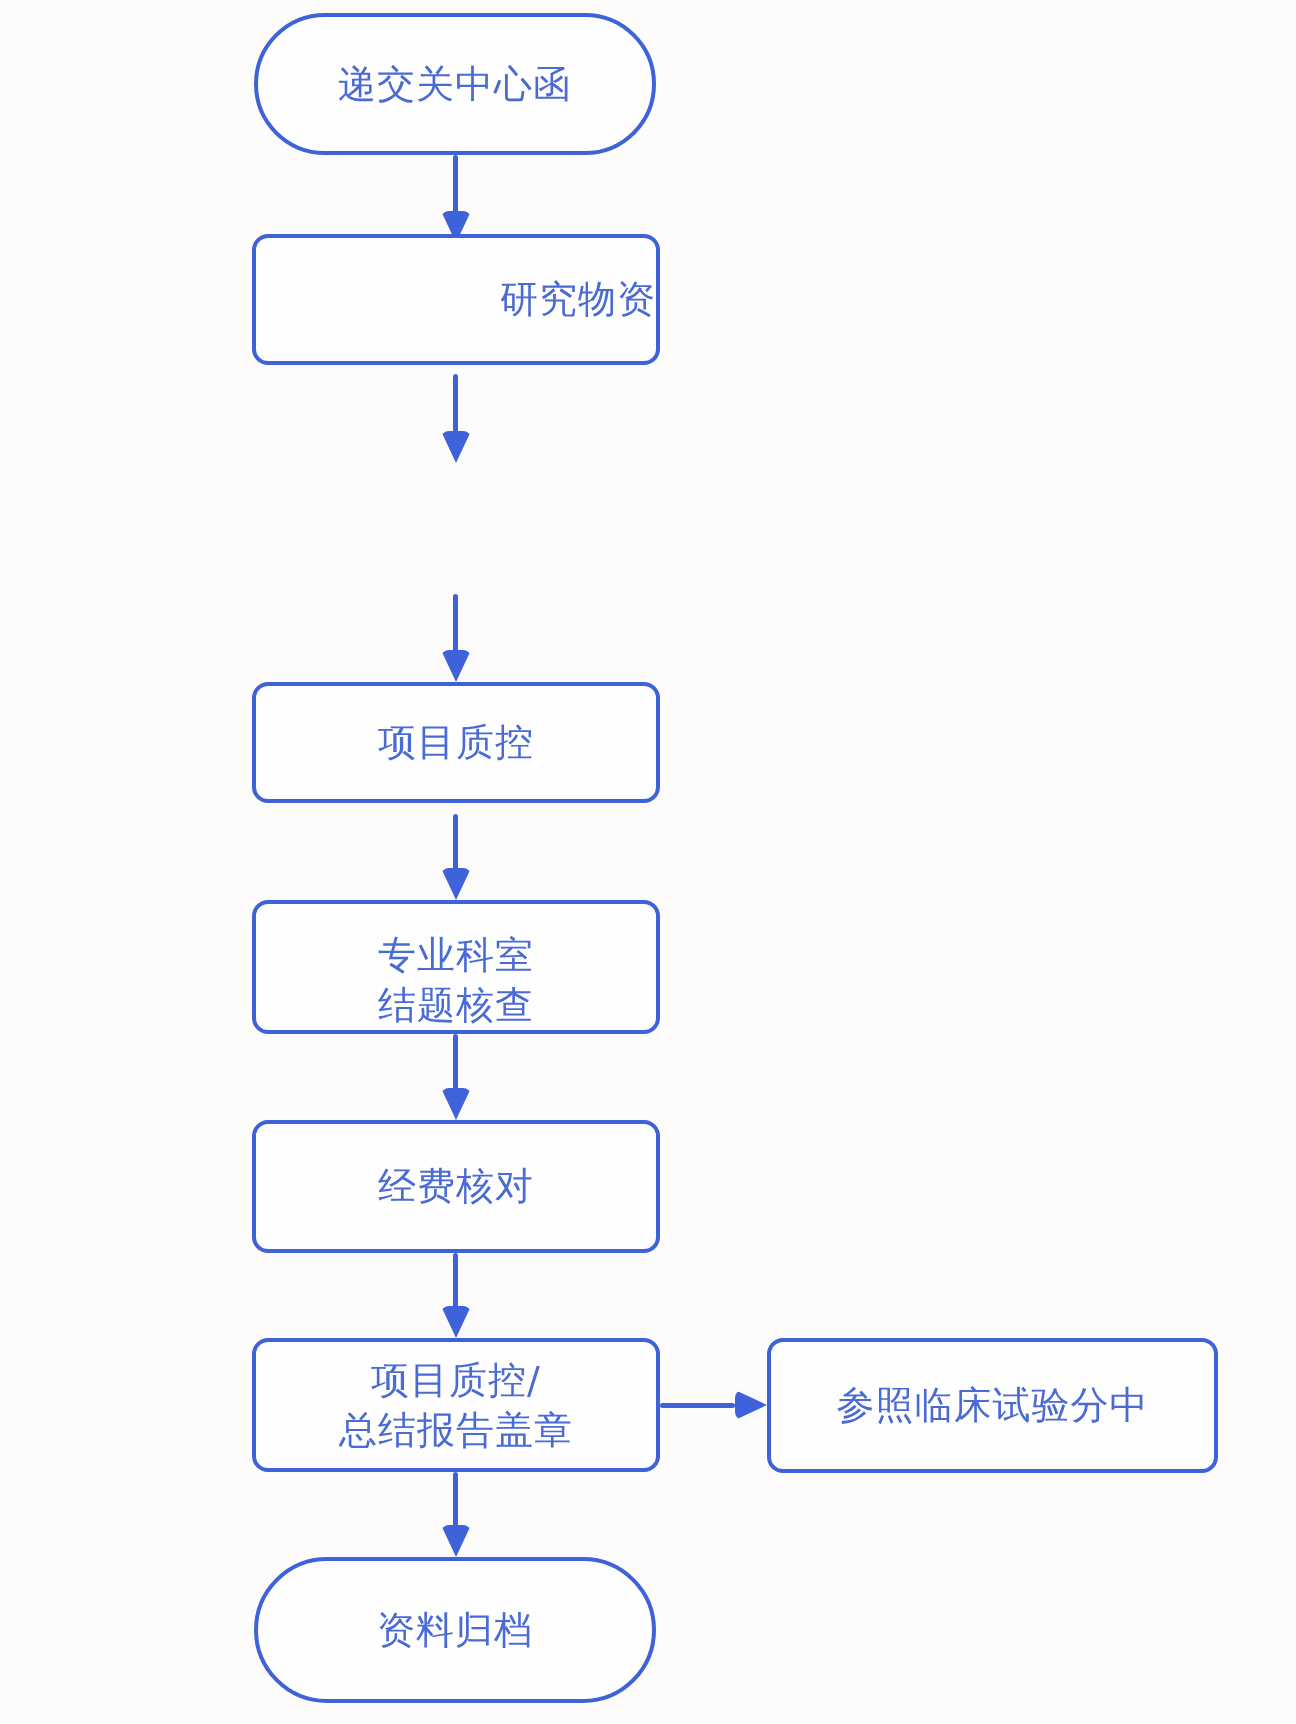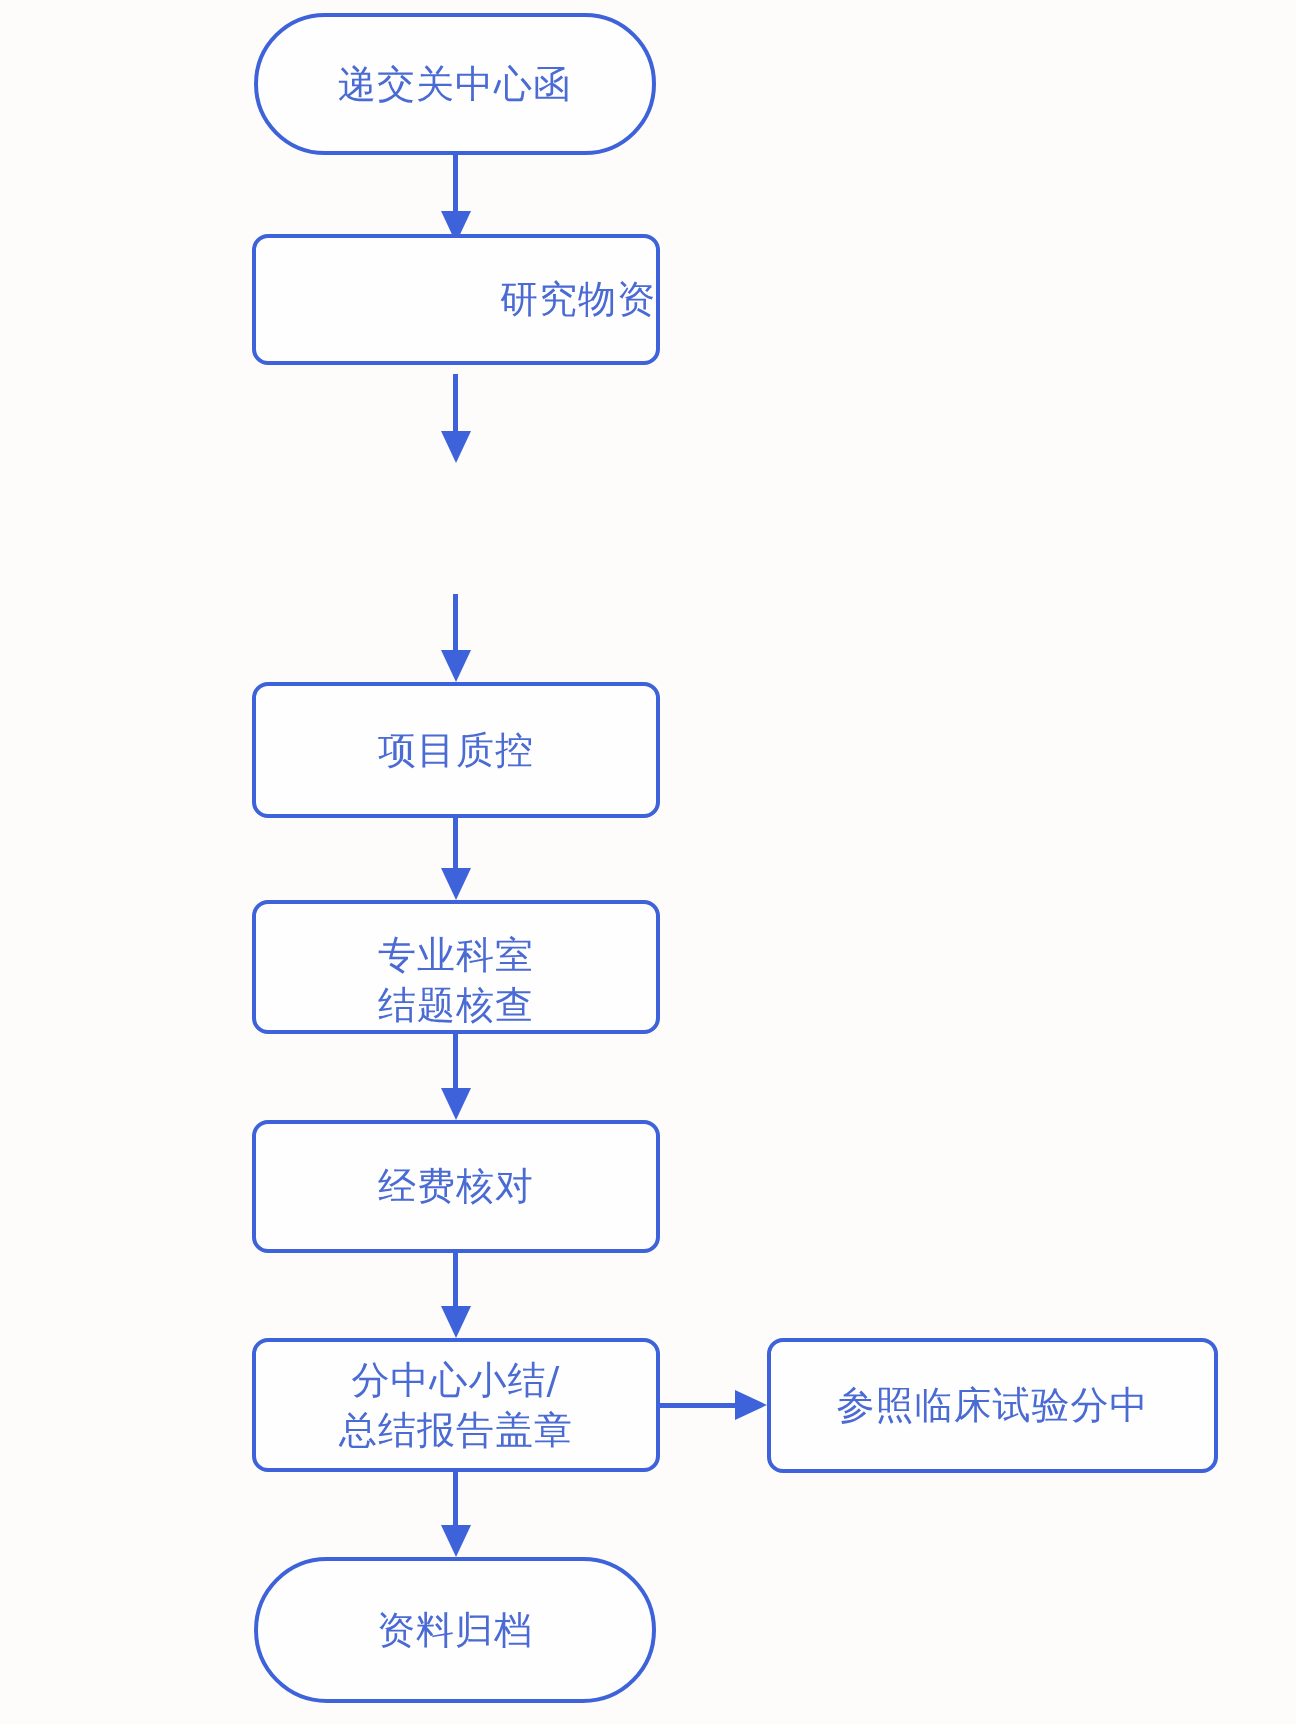--- a/index.html
+++ b/index.html
@@ -1,21 +1,21 @@
 <!DOCTYPE html>
 <html style="--stroke-color: #3d62d9; --text-color: #4b6bd4; --node-fill: #fefefe; --page-bg: #fdfcfa;"><head>
 <meta charset="utf-8">
 <style>
   :root{
     --stroke-color:#3d62d9;
     --text-color:#4b6bd4;
     --node-fill:#fefefe;
     --page-bg:#fdfcfa;
   }
-  *{margin:0;padding:0;box-sizing:border-box;}
+  *{margin:0;padding:0;box-sizing:border-box;border-radius:8px;}
   html,body{background:var(--page-bg);}
   .canvas{
     position:relative;
     width:1296px;
     height:1724px;
     background:var(--page-bg);
     font-family:"DejaVu Sans","Liberation Sans",sans-serif;
     overflow:hidden;
   }
   .node{
@@ -76,21 +76,21 @@
     <span class="node-line">研究物资</span>
   </div>
 
   <div class="vline" style="left:453px;top:374px;height:58px;"></div>
   <div class="varrowhead" style="left:441px;top:431px;"></div>
 
 
   <div class="vline" style="left:453px;top:594px;height:58px;"></div>
   <div class="varrowhead" style="left:441px;top:650px;"></div>
 
-  <div class="node" style="left:252px;top:682px;width:408px;height:136px;">
+  <div class="node" style="left:252px;top:682px;width:408px;height:121px;">
     <span class="node-line">项目质控</span>
   </div>
 
   <div class="vline" style="left:453px;top:814px;height:56px;"></div>
   <div class="varrowhead" style="left:441px;top:868px;"></div>
 
   <div class="node" style="left:252px;top:900px;width:408px;height:134px;justify-content:flex-end;">
     <span class="node-line">专业科室</span>
     <span class="node-line">结题核查</span>
   </div>
@@ -99,21 +99,21 @@
   <div class="varrowhead" style="left:441px;top:1088px;"></div>
 
   <div class="node" style="left:252px;top:1120px;width:408px;height:133px;justify-content:center;">
     <span class="node-line">经费核对</span>
   </div>
 
   <div class="vline" style="left:453px;top:1253px;height:55px;"></div>
   <div class="varrowhead" style="left:441px;top:1306px;"></div>
 
   <div class="node" style="left:252px;top:1338px;width:408px;height:134px;">
-    <span class="node-line">分中心小结/</span>
+    <span class="node-line">项目质控/</span>
     <span class="node-line">总结报告盖章</span>
   </div>
 
   <div class="hline" style="left:660px;top:1403px;width:75px;"></div>
   <div class="harrowhead" style="left:735px;top:1390px;"></div>
 
   <div class="node" style="left:767px;top:1338px;width:451px;height:135px;">
     <span class="node-line">参照临床试验分中</span>
   </div>
 

